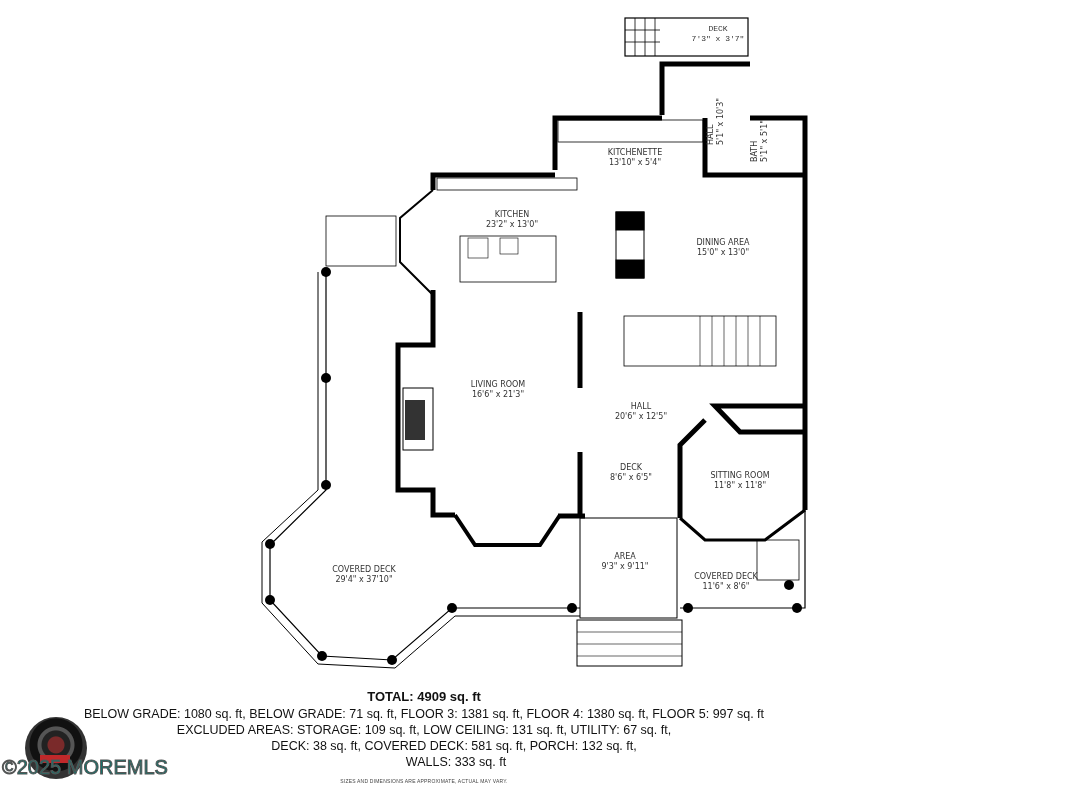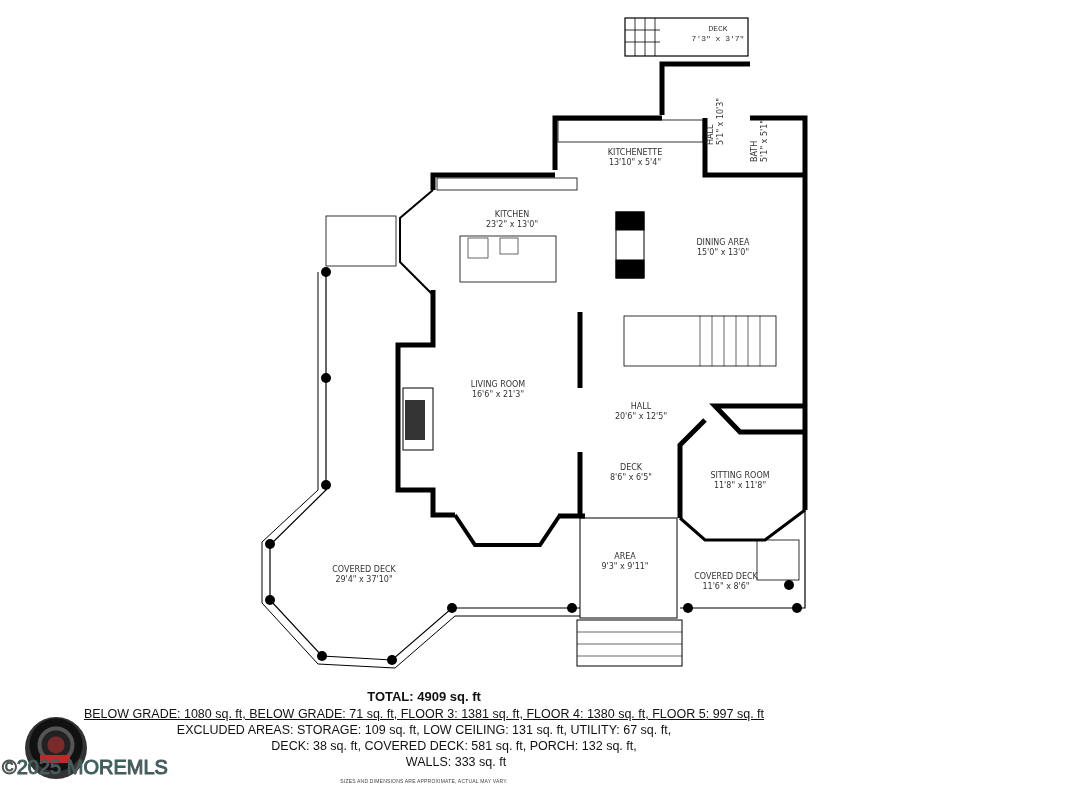--- a/index.html
+++ b/index.html
@@ -119,21 +119,21 @@
   <div class="lbl" style="left:631px;top:463px;"><span>DECK</span><span class="dim">8'6" x 6'5"</span></div>
   <div class="lbl" style="left:740px;top:471px;"><span>SITTING ROOM</span><span class="dim">11'8" x 11'8"</span></div>
   <div class="lbl" style="left:364px;top:565px;"><span>COVERED DECK</span><span class="dim">29'4" x 37'10"</span></div>
   <div class="lbl" style="left:625px;top:552px;"><span>AREA</span><span class="dim">9'3" x 9'11"</span></div>
   <div class="lbl" style="left:726px;top:572px;"><span>COVERED DECK</span><span class="dim">11'6" x 8'6"</span></div>
   <div class="vlbl" style="left:706px;top:145px;"><span>HALL</span><br><span>5'1" x 10'3"</span></div>
   <div class="vlbl" style="left:750px;top:162px;"><span>BATH</span><br><span>5'1" x 5'1"</span></div>
 </div>
 
 <div class="footer total">TOTAL: 4909 sq. ft</div>
-<div class="footer line" style="top:706px;text-decoration:underline;">BELOW GRADE: 1080 sq. ft, BELOW GRADE: 71 sq. ft, FLOOR 3: 1381 sq. ft, FLOOR 4: 1380 sq. ft, FLOOR 5: 997 sq. ft</div>
+<div class="footer line" style="top:706px;">BELOW GRADE: 1080 sq. ft, BELOW GRADE: 71 sq. ft, FLOOR 3: 1381 sq. ft, FLOOR 4: 1380 sq. ft, FLOOR 5: 997 sq. ft</div>
 <div class="footer line" style="top:722px;">EXCLUDED AREAS: STORAGE: 109 sq. ft, LOW CEILING: 131 sq. ft, UTILITY: 67 sq. ft,</div>
 <div class="footer line" style="top:738px;padding-left:30px;">DECK: 38 sq. ft, COVERED DECK: 581 sq. ft, PORCH: 132 sq. ft,</div>
 <div class="footer line" style="top:754px;padding-left:32px;">WALLS: 333 sq. ft</div>
 <div class="footer disc">SIZES AND DIMENSIONS ARE APPROXIMATE, ACTUAL MAY VARY.</div>
 
 <div class="lens"></div>
 <div class="lens-band"></div>
 <div class="wm">©2025 MOREMLS</div>
 
 </body></html>

